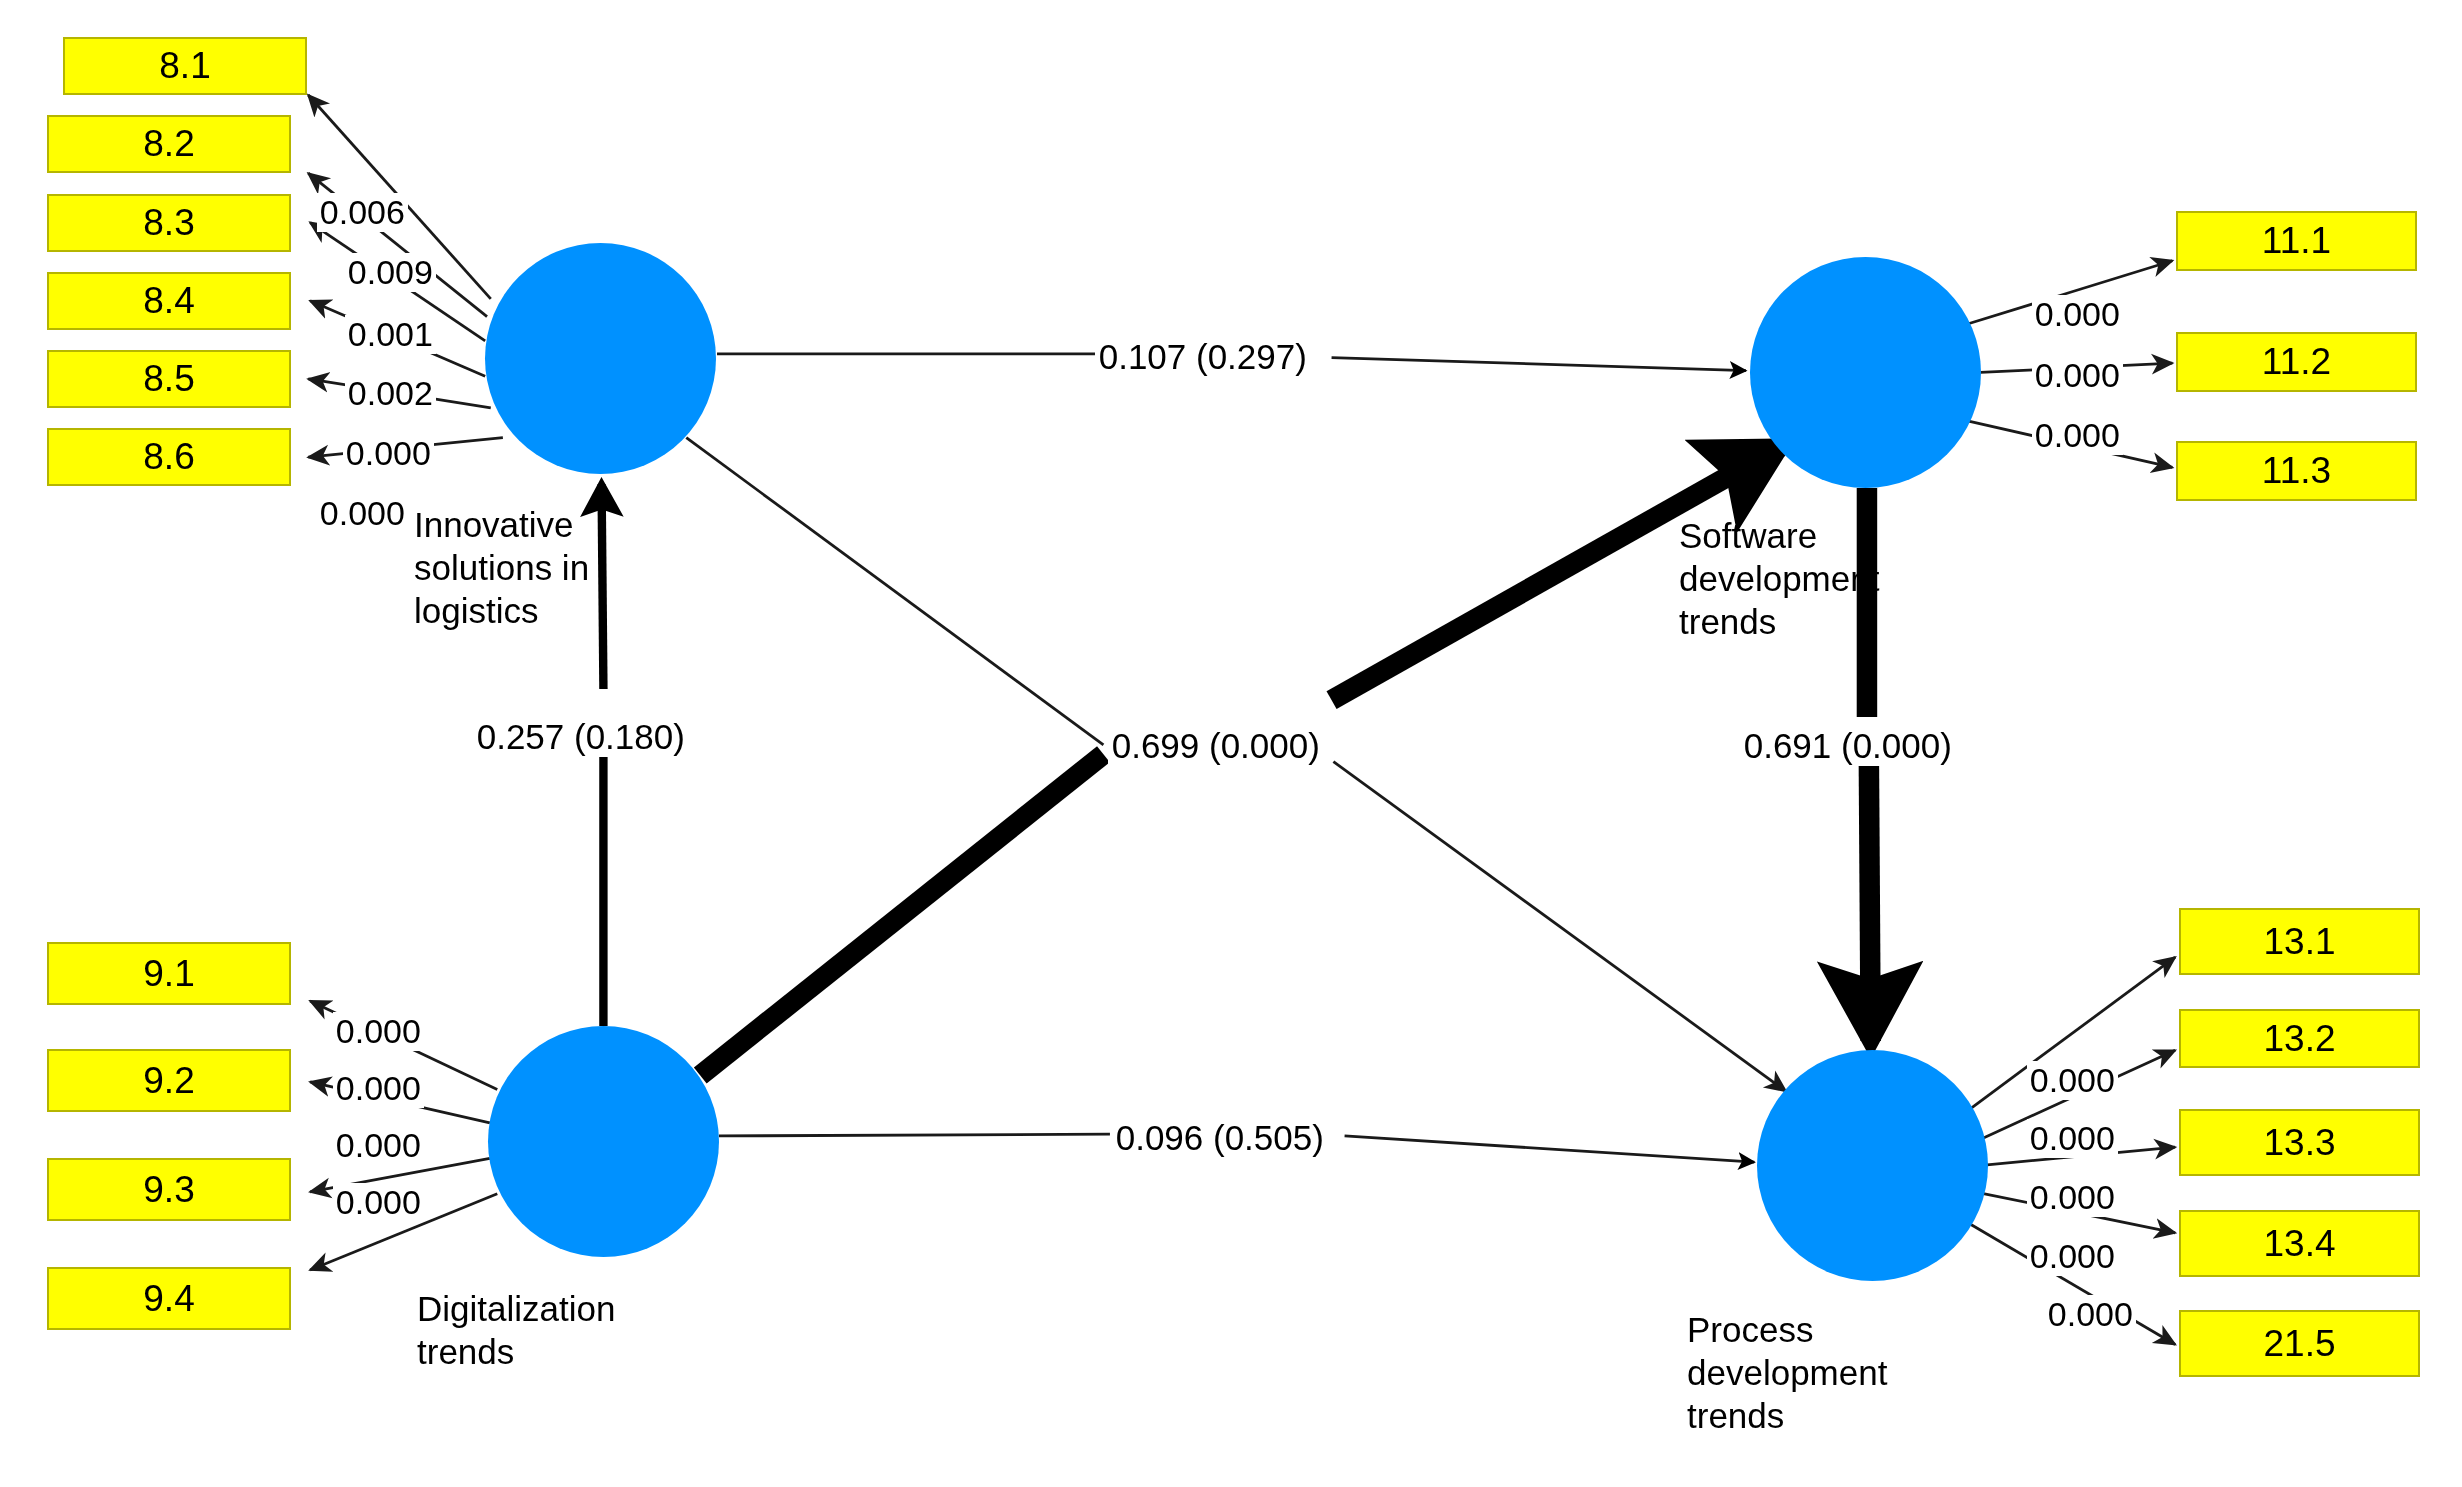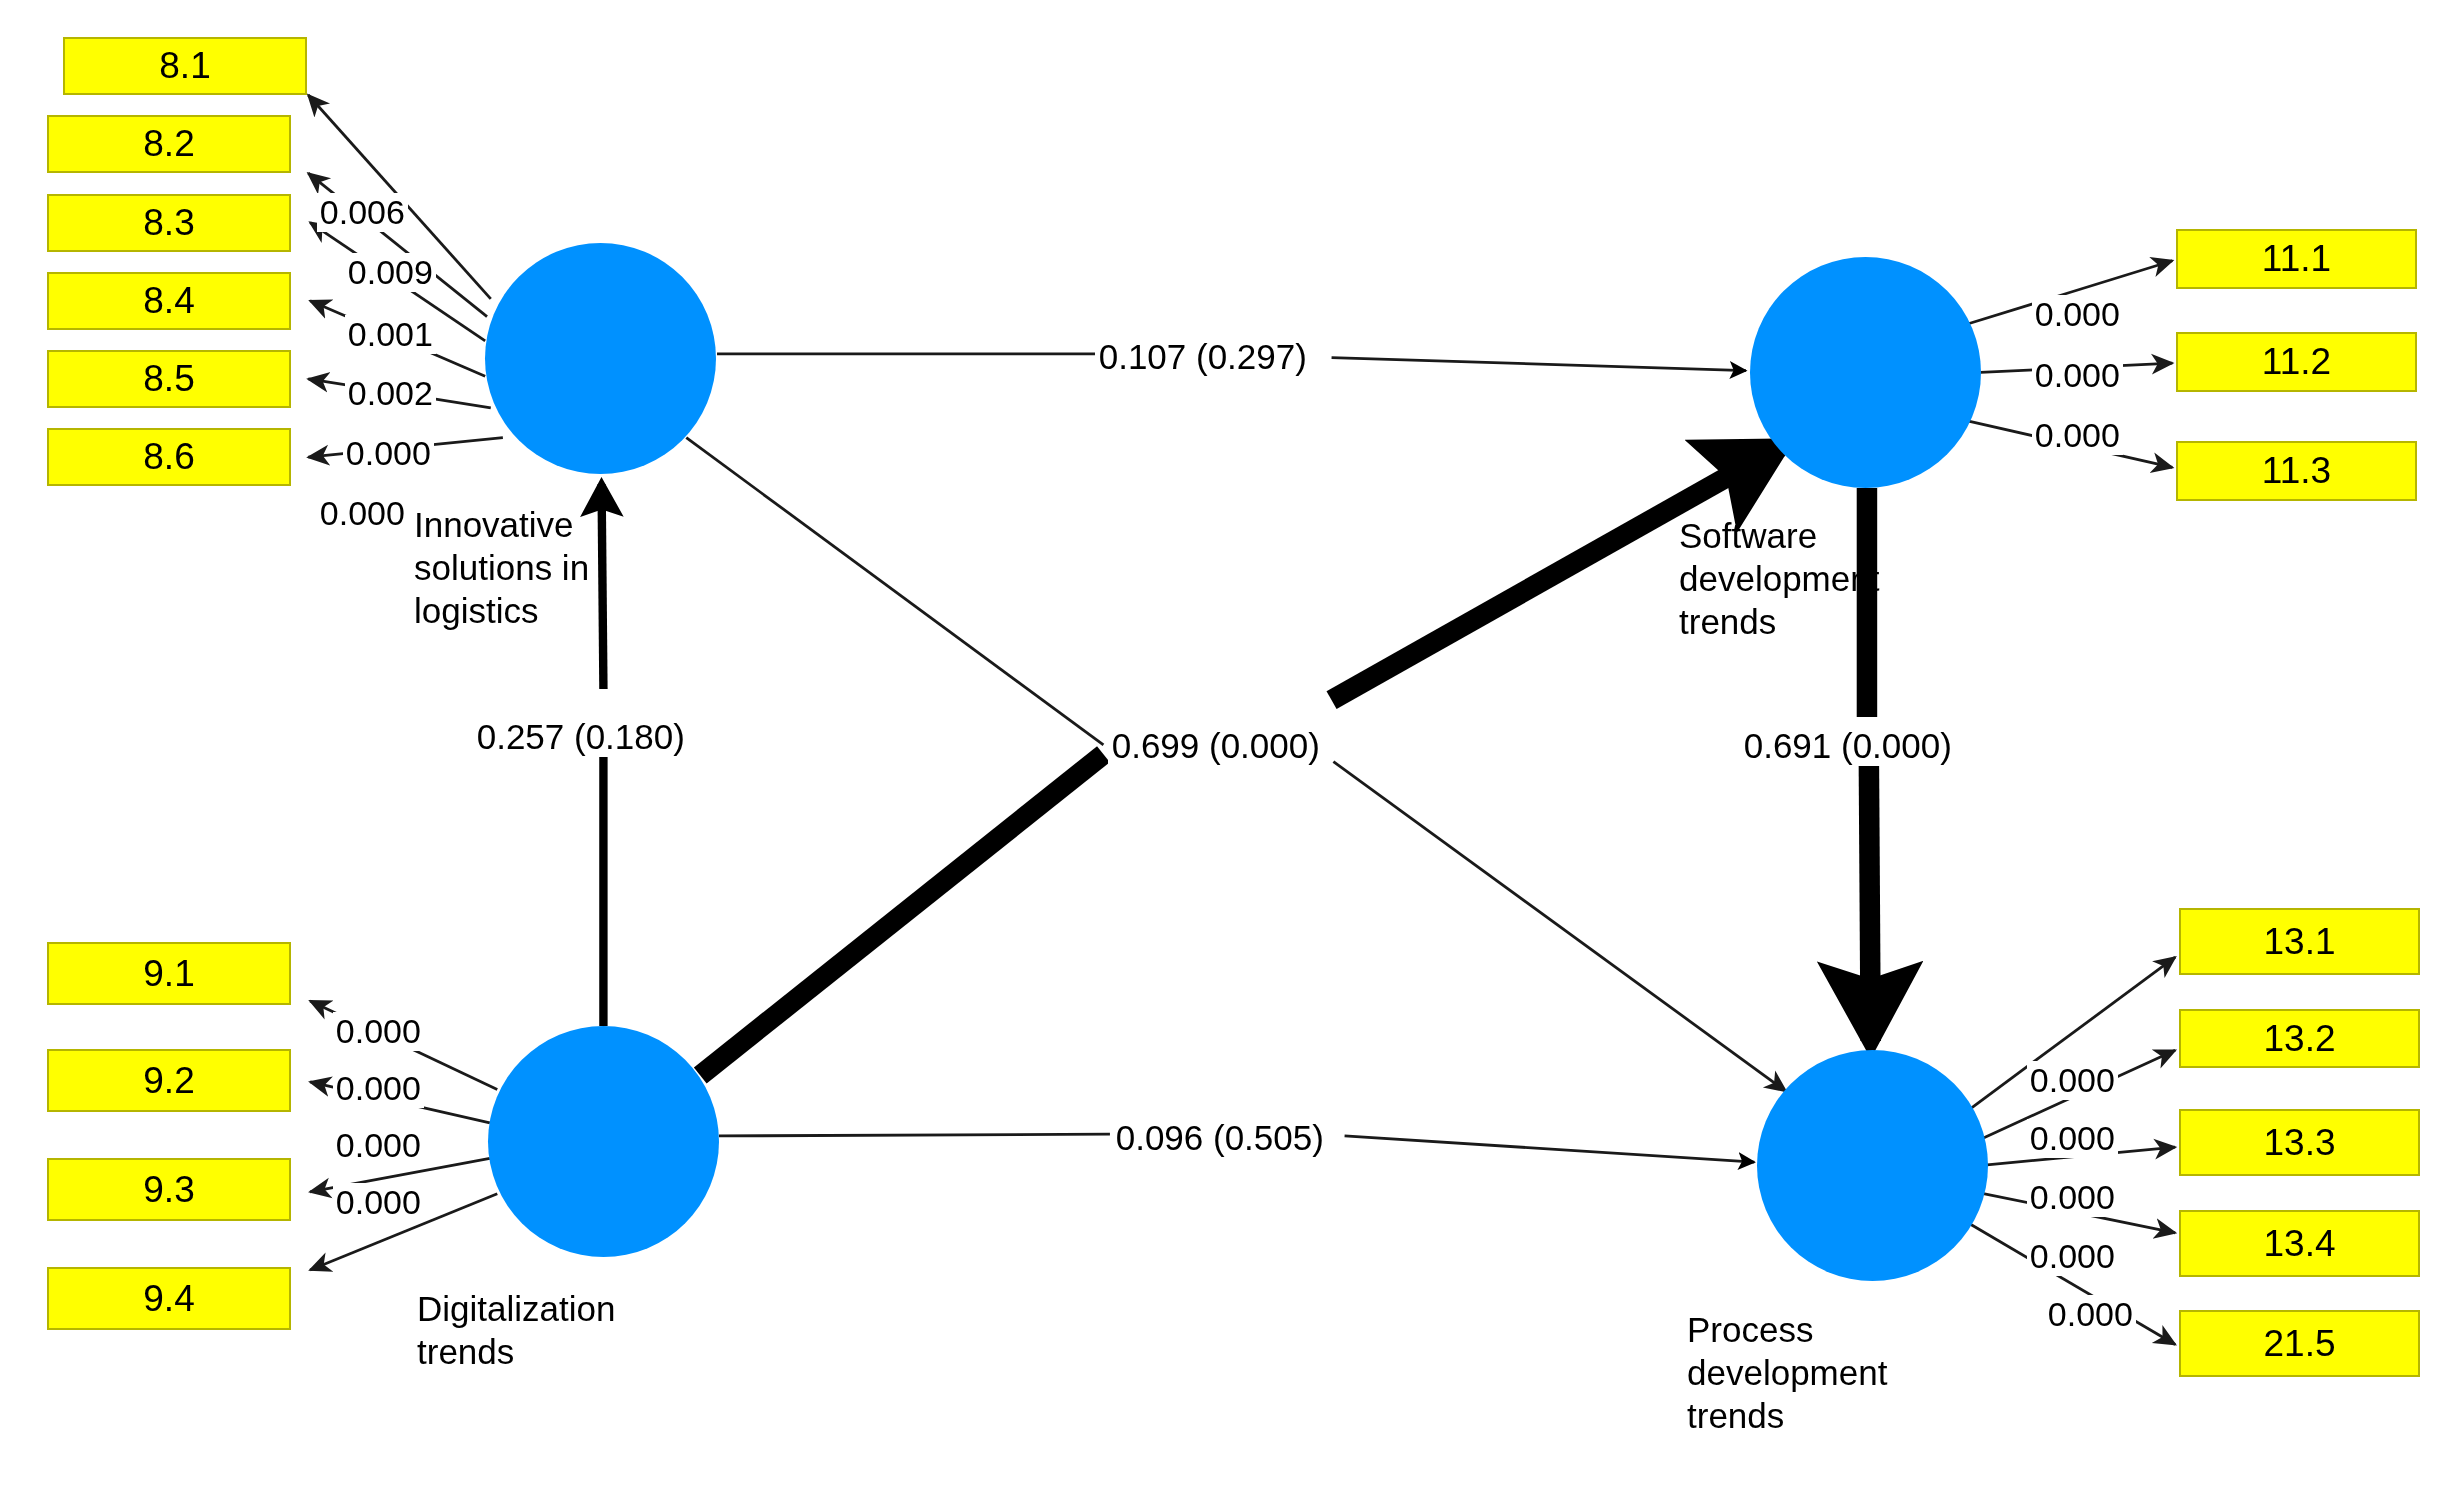--- a/index.html
+++ b/index.html
@@ -141,21 +141,21 @@
   <div class="ind-box" style="left:47px; top:194px; width:244px; height:58px;">8.3</div>
   <div class="ind-box" style="left:47px; top:272px; width:244px; height:58px;">8.4</div>
   <div class="ind-box" style="left:47px; top:350px; width:244px; height:58px;">8.5</div>
   <div class="ind-box" style="left:47px; top:428px; width:244px; height:58px;">8.6</div>
 
   <div class="ind-box" style="left:47px; top:942px; width:244px; height:63px;">9.1</div>
   <div class="ind-box" style="left:47px; top:1049px; width:244px; height:63px;">9.2</div>
   <div class="ind-box" style="left:47px; top:1158px; width:244px; height:63px;">9.3</div>
   <div class="ind-box" style="left:47px; top:1267px; width:244px; height:63px;">9.4</div>
 
-  <div class="ind-box" style="left:2176px; top:229px; width:241px; height:60px;">11.1</div>
+  <div class="ind-box" style="left:2176px; top:211px; width:241px; height:60px;">11.1</div>
   <div class="ind-box" style="left:2176px; top:332px; width:241px; height:60px;">11.2</div>
   <div class="ind-box" style="left:2176px; top:441px; width:241px; height:60px;">11.3</div>
 
   <div class="ind-box" style="left:2179px; top:908px; width:241px; height:67px;">13.1</div>
   <div class="ind-box" style="left:2179px; top:1009px; width:241px; height:59px;">13.2</div>
   <div class="ind-box" style="left:2179px; top:1109px; width:241px; height:67px;">13.3</div>
   <div class="ind-box" style="left:2179px; top:1210px; width:241px; height:67px;">13.4</div>
   <div class="ind-box" style="left:2179px; top:1310px; width:241px; height:67px;">21.5</div>
 
   <div class="node-circle" style="left:485px; top:243px; width:231px; height:231px;"></div>

